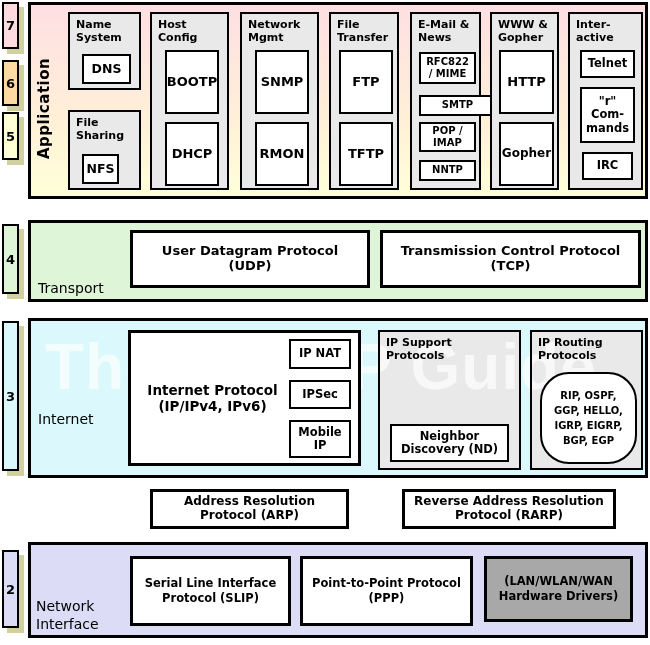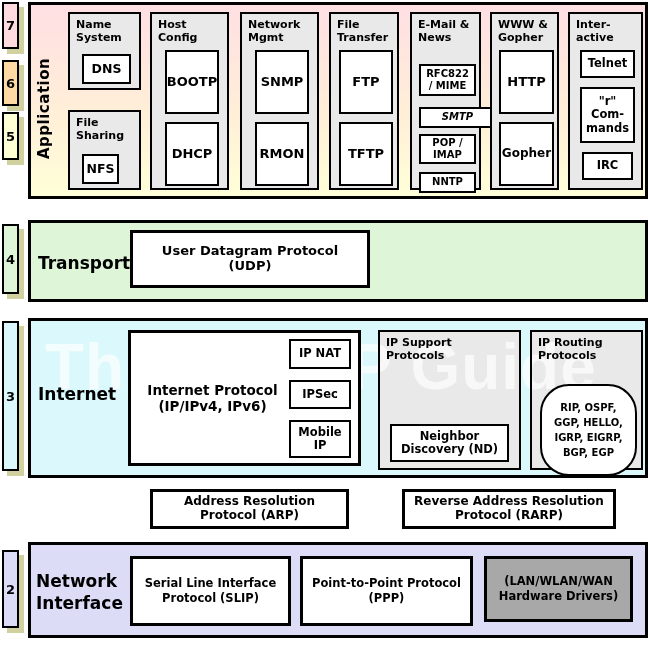--- a/index.html
+++ b/index.html
@@ -19,21 +19,21 @@
   #b4{top:224px;height:70px;background:#def5d8;}
   #b3{top:321px;height:150px;background:#dbf9fc;}
   #b2{top:550px;height:78px;background:#dcdcf6;}
   
   .sec{position:absolute;left:28px;width:620px;box-sizing:border-box;border:3px solid #000;z-index:0;}
   #sApp{top:2px;height:197px;background:linear-gradient(180deg,#ffdfe3 0%,#ffeed8 55%,#ffffd8 100%);}
   #sTr{top:220px;height:82px;background:#def5d8;}
   #sIn{top:318px;height:160px;background:#dbf9fc;}
   #sNi{top:542px;height:96px;background:#dcdcf6;}
   
-  .seclab{position:absolute;font-weight:700;font-size:17px;z-index:3;white-space:pre;line-height:1.3;}
+  .seclab{position:absolute;font-weight:400;font-size:14px;z-index:3;white-space:pre;line-height:1.3;margin-top:27px;}
   #appLabel{
     left:35px;top:48px;height:120px;width:20px;z-index:3;position:absolute;
     writing-mode:vertical-rl;transform:rotate(180deg);
     font-weight:700;font-size:15px;letter-spacing:.5px;text-align:center;
   }
   #trLabel{left:38px;top:252px;}
   #inLabel{left:38px;top:383px;}
   #niLabel{left:36px;top:570px;}
   
   .grp{position:absolute;box-sizing:border-box;border:2px solid #000;background:#e9e9e9;z-index:3;}
@@ -48,34 +48,34 @@
   #gIa{left:568px;top:12px;width:75px;height:178px;}
   
   .pbox{
     position:absolute;box-sizing:border-box;background:#fff;border:2px solid #000;
     display:flex;align-items:center;justify-content:center;text-align:center;
     font-weight:700;font-size:12.5px;line-height:1.15;white-space:pre;z-index:3;
   }
   .bd3{border-width:3px;}
   .big{font-size:13px;}
   .md{font-size:11.5px;}
-  .sm{font-size:10px;line-height:1.25;margin-top:12px;}
+  .sm{font-size:10px;line-height:1.25;}
   .g12{font-size:12px;}
   .wide{font-size:11.5px;line-height:1.3;}
   
   #iDns{left:12px;top:40px;width:49px;height:30px;}
   #iNfs{left:12px;top:42px;width:37px;height:30px;}
   #iBootp{left:13px;top:36px;width:54px;height:64px;}
   #iDhcp{left:13px;top:108px;width:54px;height:64px;}
   #iSnmp{left:13px;top:36px;width:54px;height:64px;}
   #iRmon{left:13px;top:108px;width:54px;height:64px;}
   #iFtp{left:8px;top:36px;width:54px;height:64px;}
   #iTftp{left:8px;top:108px;width:54px;height:64px;}
   #iRfc{left:7px;top:38px;width:57px;height:32px;}
-  #iSmtp{left:7px;top:81px;width:77px;height:21px;font-style:italic;}
+  #iSmtp{left:7px;top:81px;width:77px;height:21px;}
   #iPop{left:7px;top:108px;width:57px;height:30px;}
   #iNntp{left:7px;top:146px;width:57px;height:21px;}
   #iHttp{left:7px;top:36px;width:55px;height:64px;}
   #iGoph{left:7px;top:108px;width:55px;height:64px;}
   #iTel{left:10px;top:36px;width:55px;height:28px;}
   #iRcmd{left:10px;top:73px;width:55px;height:56px;}
   #iIrc{left:12px;top:138px;width:51px;height:28px;text-align:right;}
   
   #iUdp{left:130px;top:230px;width:240px;height:58px;font-size:13px;}
   #iTcp{left:380px;top:230px;width:261px;height:58px;font-size:13px;}
@@ -187,20 +187,22 @@
     <div class="pbox md" id="iTel">Telnet</div>
     <div class="pbox md" id="iRcmd">"r"
 Com-
 mands</div>
     <div class="pbox md" id="iIrc">IRC</div>
   </div>
 
   <div class="seclab" id="trLabel">Transport</div>
   <div class="pbox bd3" id="iUdp">User Datagram Protocol
 (UDP)</div>
+  <div class="pbox bd3" id="iTcp">Transmission Control Protocol
+(TCP)</div>
 
   <div class="seclab" id="inLabel">Internet</div>
   <div class="pbox" id="ipBox"></div>
   <div id="ipText">Internet Protocol
 (IP/IPv4, IPv6)</div>
   <div class="pbox md" id="iNat">IP NAT</div>
   <div class="pbox md" id="iIpsec">IPSec</div>
   <div class="pbox md" id="iMip">Mobile
 IP</div>
 

